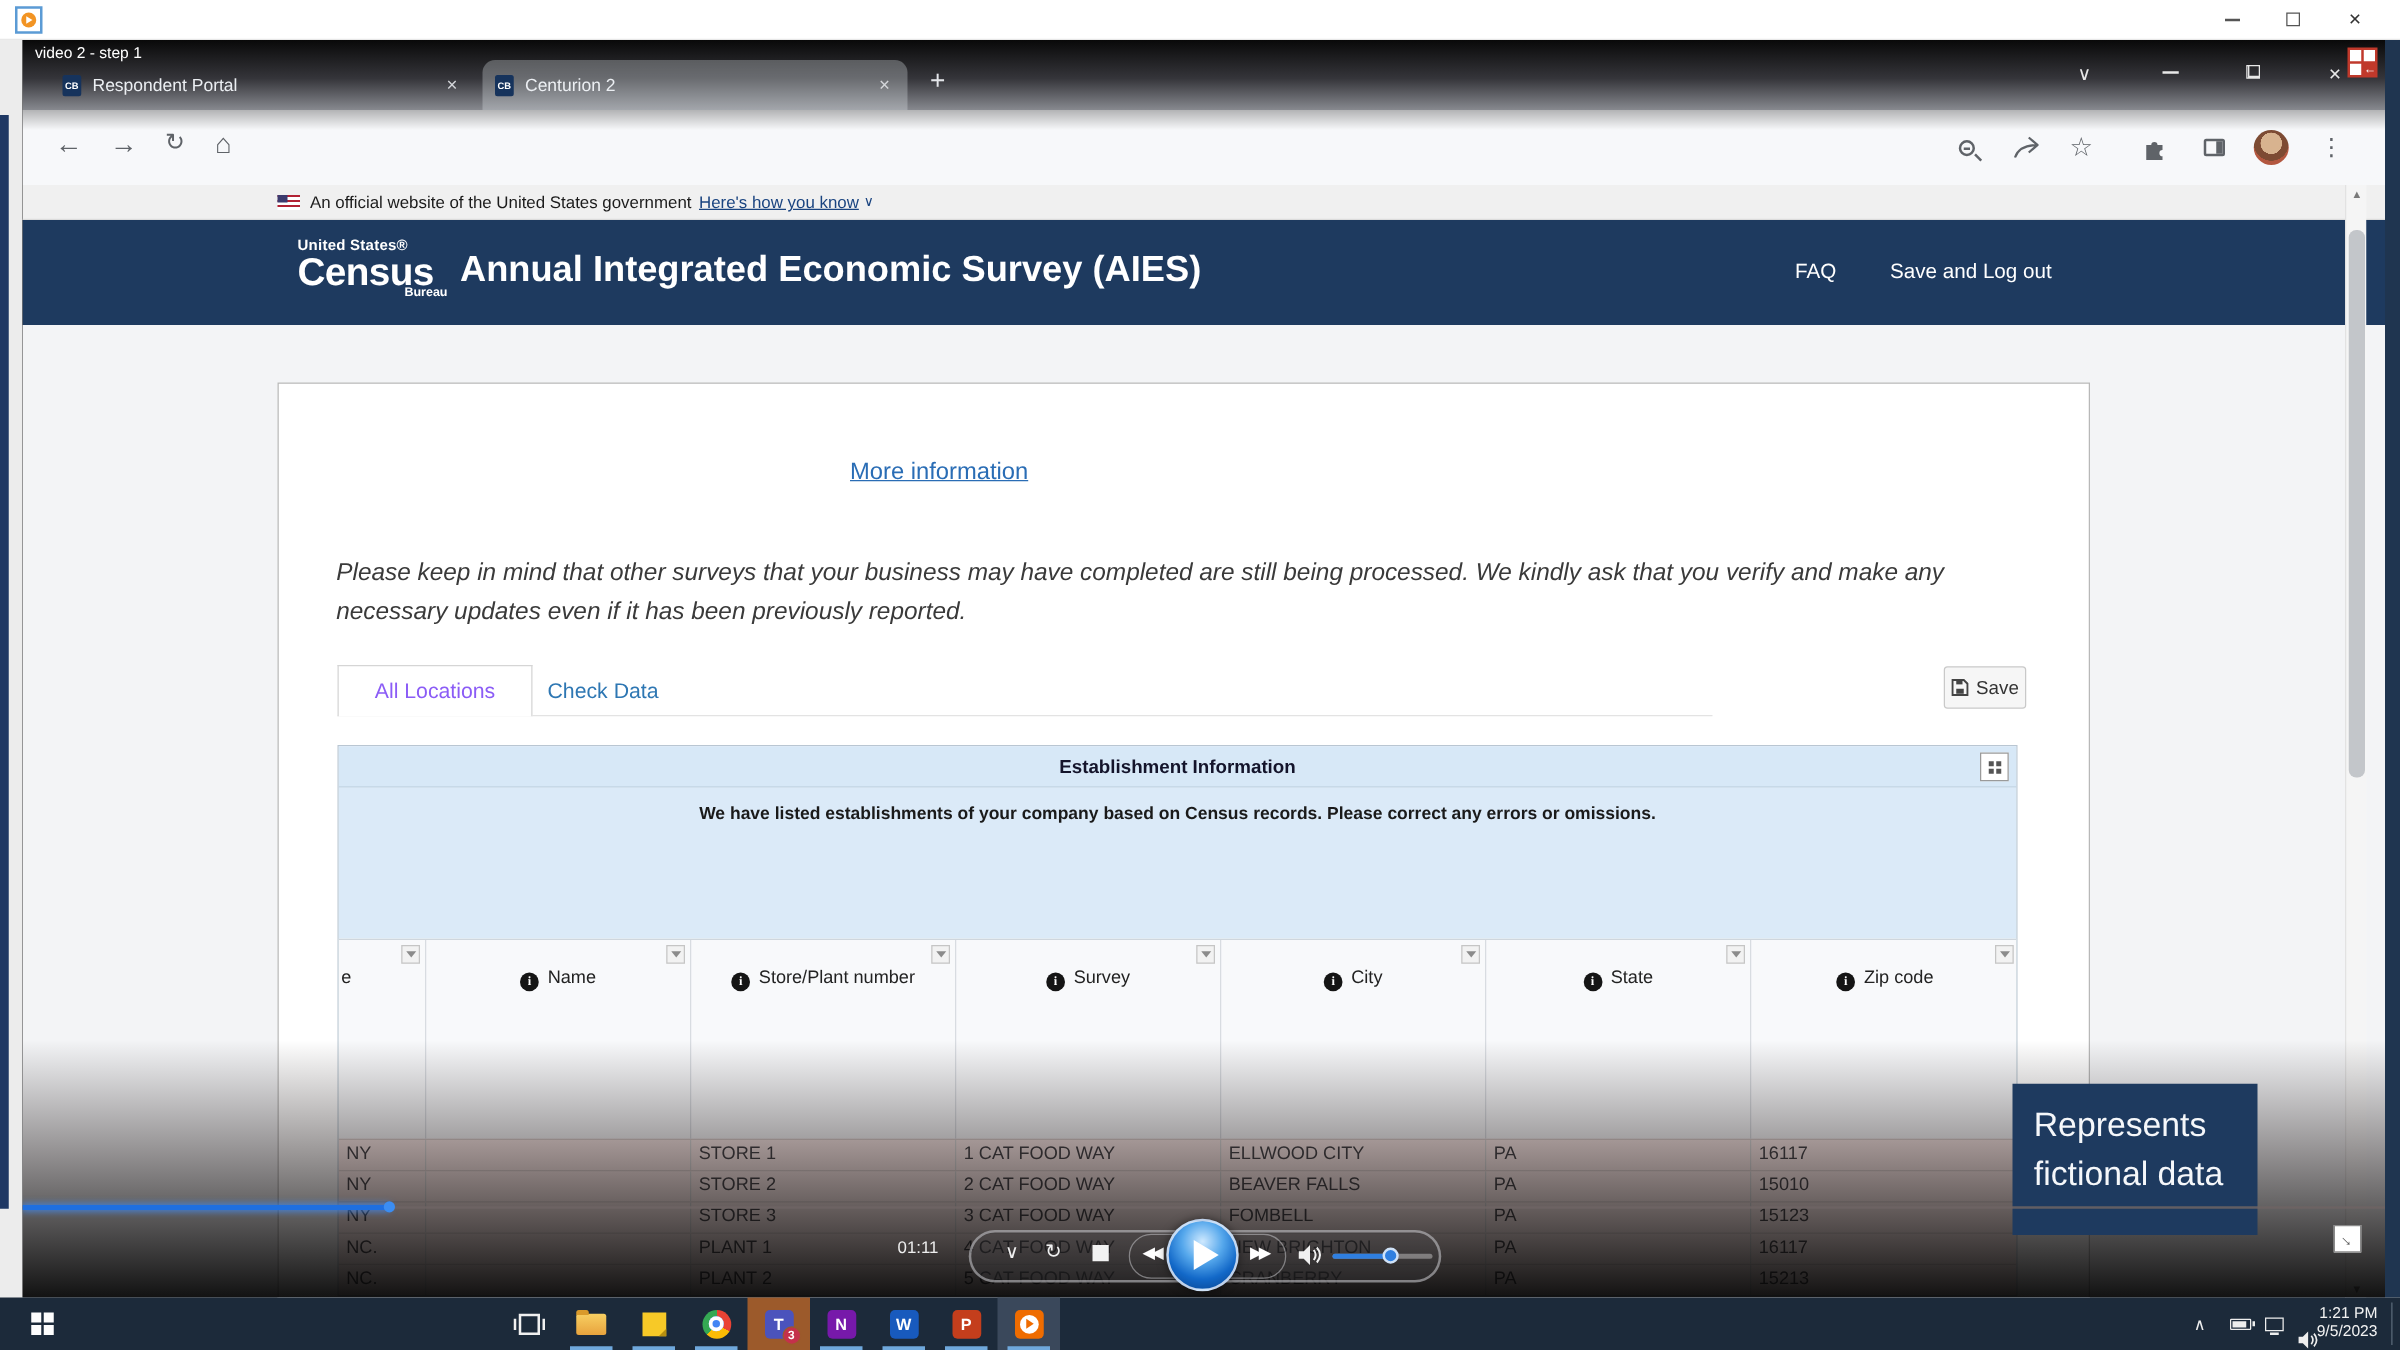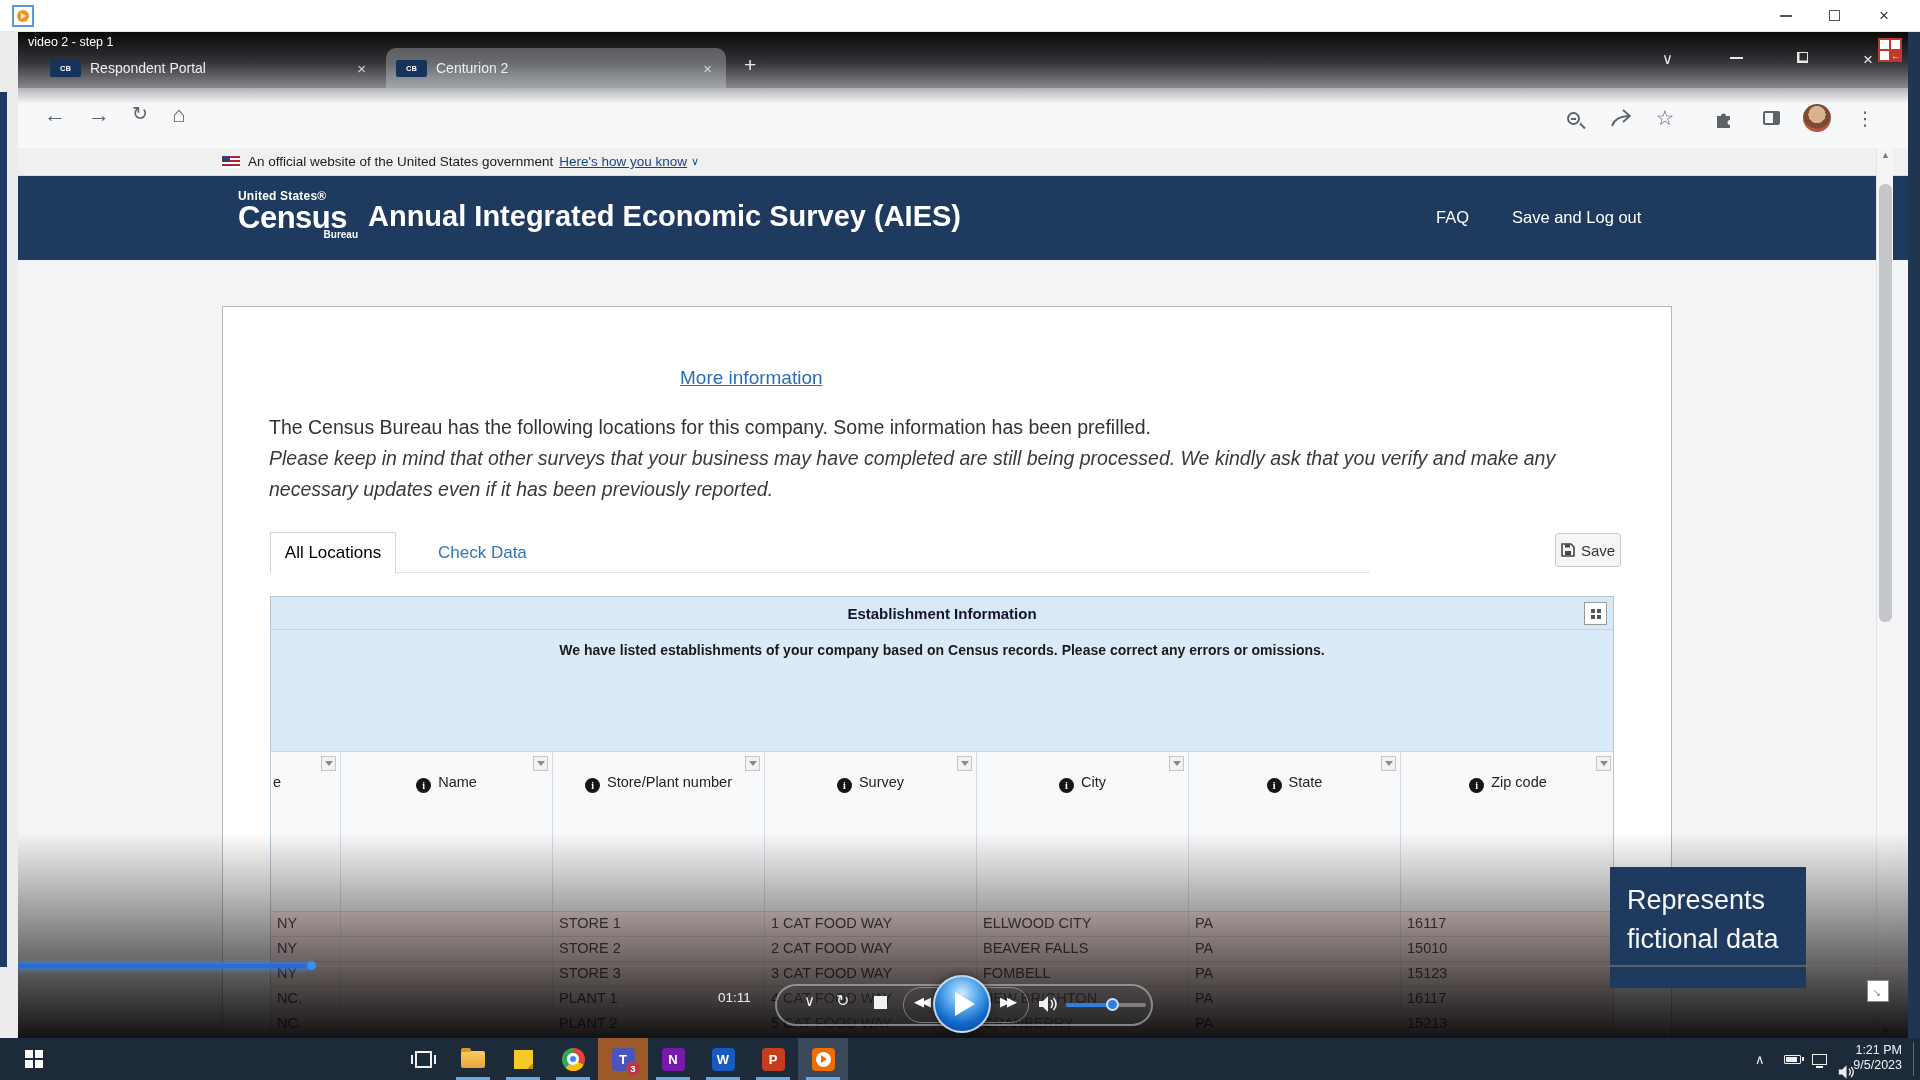--- a/index.html
+++ b/index.html
@@ -21,21 +21,21 @@
 
   
   #video { position:absolute; left:18px; top:32px; width:1890px; height:1006px; background:#000; overflow:hidden; }
   #caption { position:absolute; left:10px; top:3px; color:#fff; font-size:12.5px; z-index:9; }
 
   
   #tabstrip { position:absolute; left:0; top:0; width:1890px; height:56px; background:linear-gradient(to bottom,#090909 0%,#35353a 55%,#87898f 100%); }
   .ctab { position:absolute; top:16px; height:40px; display:flex; align-items:center; padding:0 10px; border-radius:10px 10px 0 0; }
   #ctab1 { left:22px; width:340px; }
   #ctab2 { left:368px; width:340px; background:rgba(230,234,240,0.30); }
-  .favicon { width:31px; height:17px; background:#16335c; color:#fff; font-size:7.5px; font-weight:bold; display:flex; align-items:center; justify-content:center; border-radius:2px; margin-right:9px; }
+  .favicon { width:15px; height:17px; background:#16335c; color:#fff; font-size:7.5px; font-weight:bold; display:flex; align-items:center; justify-content:center; border-radius:2px; margin-right:9px; }
   .ctab .lbl { color:#eceff3; font-size:14px; flex:1; white-space:nowrap; overflow:hidden; }
   .ctab .tclose { color:#d4d6da; font-size:15px; padding:0 4px; }
   #newtab { position:absolute; left:726px; top:22px; color:#e3e5e9; font-size:21px; line-height:1; }
   .vwc { position:absolute; top:18px; color:#e8e8e8; font-size:15px; }
   .vwc .bar { display:block; width:13px; height:2px; background:#e8e8e8; margin-top:7px; }
   .vwc .rest { display:block; width:11px; height:11px; border:1.5px solid #e8e8e8; box-shadow:3px -3px 0 -1.5px #e8e8e8 inset; margin-top:2px; }
   #rec-icon { position:absolute; left:1860px; top:6px; width:24px; height:24px; background:#c0392b; z-index:9; display:grid; grid-template-columns:9px 9px; grid-template-rows:9px 9px; gap:2px; padding:2px; }
   #rec-icon span { background:#fff; }
   #rec-icon .arr { background:transparent; color:#fff; font-size:10px; line-height:9px; text-align:center; }
 
@@ -75,21 +75,21 @@
   #page { position:absolute; left:0; top:228px; width:1890px; height:778px; background:#f3f4f6; }
   #card { position:absolute; left:204px; top:46px; width:1450px; height:740px; background:#fff; border:1px solid #b8b8b8; }
 
   #heading { position:absolute; left:251px; top:322px; font-size:30px; font-weight:bold; color:#1a1a1a; }
   #moreinfo { position:absolute; left:662px; top:335px; font-size:19px; color:#2a6db5; text-decoration:underline; }
   #intro { position:absolute; left:251px; top:380px; width:1320px; font-size:19.5px; color:#333; line-height:31px; }
   #note { position:absolute; left:251px; top:411px; width:1320px; font-size:19.5px; font-style:italic; color:#3a3a3a; line-height:31px; }
 
   #pgtabs-line { position:absolute; left:252px; top:500px; width:1100px; height:41px; border-bottom:1px solid #e3e3e3; }
   .pgtab { position:absolute; top:500px; height:41px; display:flex; align-items:center; font-size:17px; }
-  #pgtab-active { left:252px; width:126px; background:#fff; border:1px solid #d5d5d5; border-bottom:none; justify-content:center; color:#000000; z-index:2; }
+  #pgtab-active { left:252px; width:156px; background:#fff; border:1px solid #d5d5d5; border-bottom:none; justify-content:center; color:#8b5cf6; z-index:2; }
   #pgtab-check { left:420px; color:#2e77b3; }
   #savebtn { position:absolute; left:1537px; top:501px; width:66px; height:34px; background:#f6f6f6; border:1px solid #c9c9c9; border-radius:3px; display:flex; align-items:center; justify-content:center; font-size:15px; color:#333; gap:6px; }
 
   
   #etable { position:absolute; left:252px; top:564px; width:1344px; border:1px solid #b9c6d2; }
   #band1 { height:33px; background:#d7e8f7; position:relative; display:flex; align-items:center; justify-content:center; font-size:15px; font-weight:bold; color:#14142b; border-bottom:1px solid #c2d4e4; }
   #expandbtn { position:absolute; right:6px; top:5px; width:23px; height:23px; background:#fff; border:1px solid #9a9a9a; display:grid; grid-template-columns:4px 4px; grid-template-rows:4px 4px; gap:2px; align-content:center; justify-content:center; }
   #expandbtn span { background:#555; }
   #band2 { height:121px; background:#dbeaf8; text-align:center; font-size:14px; font-weight:bold; color:#1a1a1a; padding-top:12px; }
   #theadrow { display:grid; grid-template-columns:70px 212px 212px 212px 212px 212px 214px; height:160px; background:#f8f9fb; border-top:1px solid #cfd6dd; }
@@ -267,21 +267,20 @@
     </div>
     <div id="site-title">Annual Integrated Economic Survey (AIES)</div>
     <a class="hnav" style="left:1418px;">FAQ</a>
     <a class="hnav" style="left:1494px;">Save and Log out</a>
   </div>
 
   <div id="page">
     <div id="card"></div>
   </div>
   <a id="moreinfo">More information</a>
-  <div id="intro">The Census Bureau has the following locations for this company. Some information has been prefilled.</div>
   <div id="note">Please keep in mind that other surveys that your business may have completed are still being processed. We kindly ask that you verify and make any necessary updates even if it has been previously reported.</div>
 
   <div id="pgtabs-line"></div>
   <div class="pgtab" id="pgtab-active">All Locations</div>
   <div class="pgtab" id="pgtab-check">Check Data</div>
   <div id="savebtn">
     <svg width="14" height="14" viewBox="0 0 14 14">
         <path d="M1 1 h9 l3 3 v9 h-12 z" fill="none" stroke="#444" stroke-width="1.6"></path>
         <rect x="4" y="8" width="6" height="4" fill="#444"></rect>
         <rect x="4" y="1.5" width="5" height="3" fill="#444"></rect>

